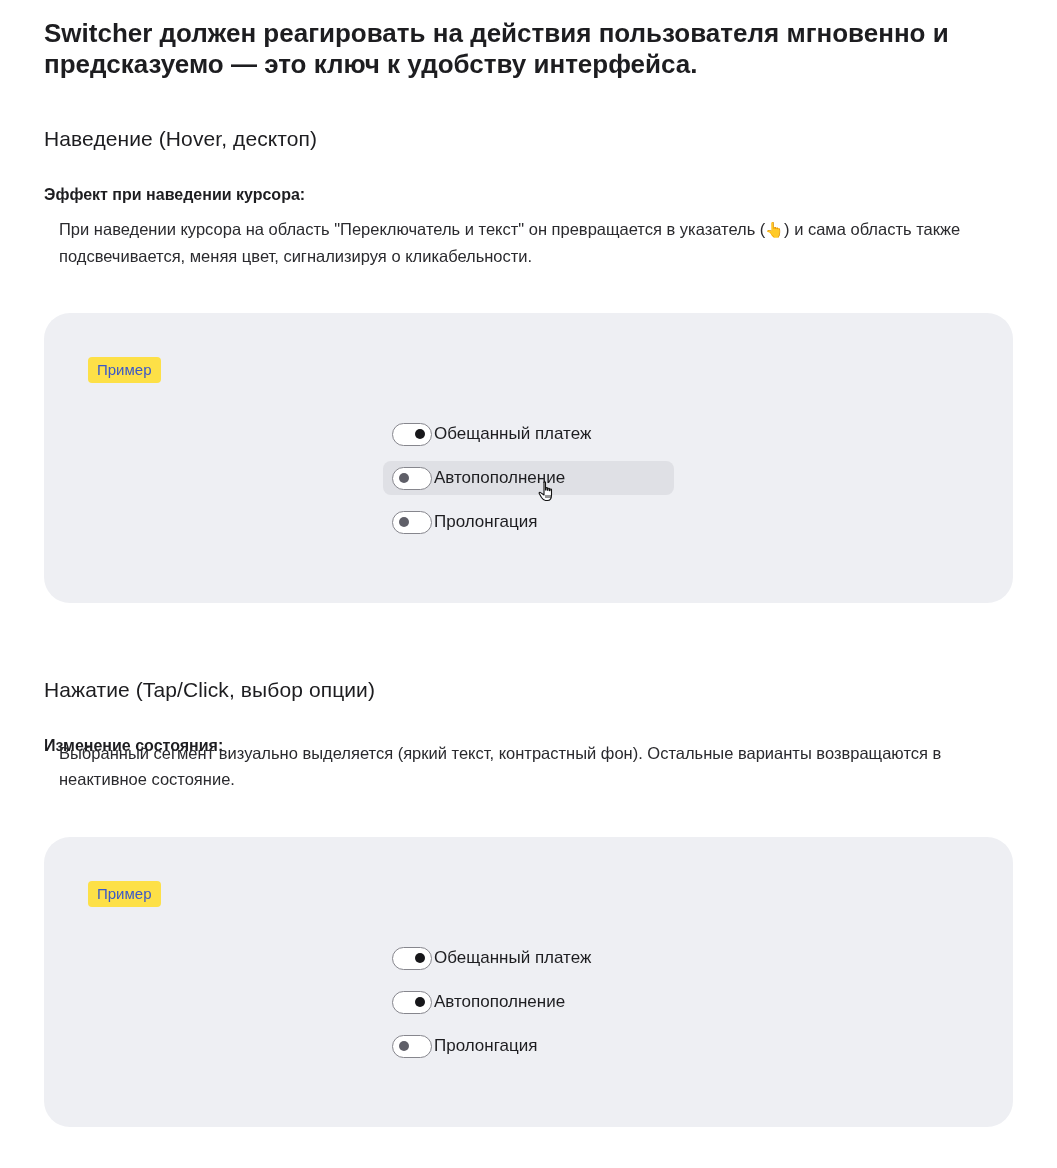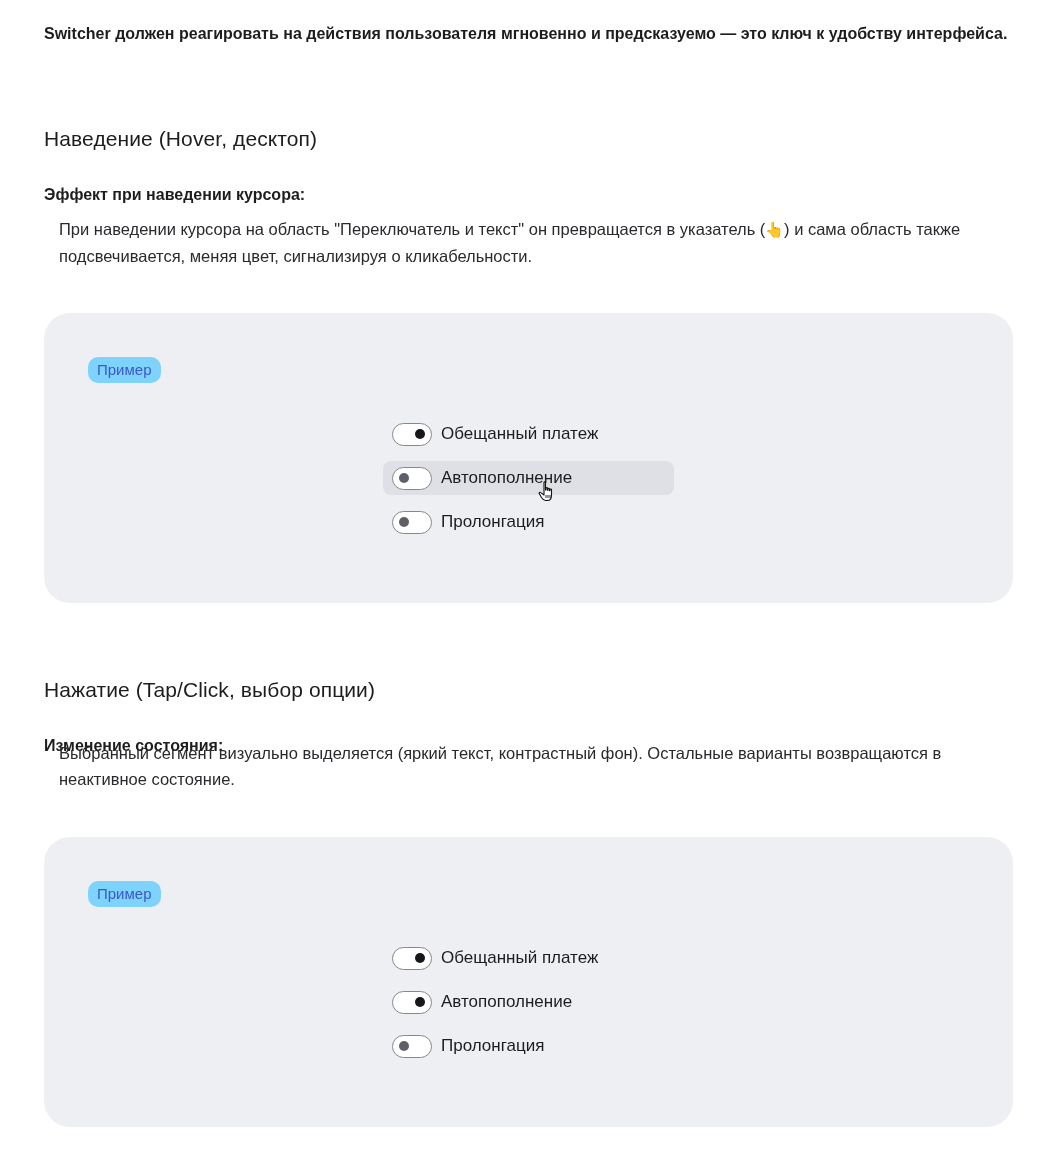--- a/index.html
+++ b/index.html
@@ -10,21 +10,21 @@
       position: relative;
       font-family: "Liberation Sans", "DejaVu Sans", sans-serif;
       color: #1d1d20;
       overflow: hidden;
     }
     .intro {
       position: absolute;
       left: 44px;
       top: 18px;
       width: 980px;
-      font-size: 16px;
+      font-size: 26px;
       line-height: 31px;
       font-weight: bold;
       color: #1d1d20;
     }
     .h2 {
       position: absolute;
       left: 44px;
       font-size: 21px;
       line-height: 28px;
       font-weight: normal;
@@ -56,24 +56,24 @@
       background: #eeeff3;
       border-radius: 26px;
     }
     .badge {
       position: absolute;
       left: 44px;
       top: 44px;
       height: 26px;
       padding: 0 9px;
       line-height: 26px;
-      background: #7dd3fc;
+      background: #fde047;
       color: #3b58c8;
       font-size: 15px;
-      border-radius: 10px;
+      border-radius: 4px;
     }
     .switch-list {
       position: absolute;
       left: 339px;
       top: 104px;
       width: 300px;
     }
     .switch-row {
       position: relative;
       height: 34px;
@@ -98,21 +98,21 @@
     .knob {
       position: absolute;
       top: 5.5px;
       width: 10px;
       height: 10px;
       border-radius: 50%;
     }
     .toggle.on .knob { right: 6px; background: #17171a; }
     .toggle.off .knob { left: 6px; background: #5f5f68; }
     .switch-label {
-      margin-left: 9px;
+      margin-left: 2px;
       font-size: 17px;
       color: #1d1d20;
       white-space: nowrap;
     }
     .cursor {
       position: absolute;
       left: 155px;
       top: 20px;
       width: 18px;
       height: 22px;

